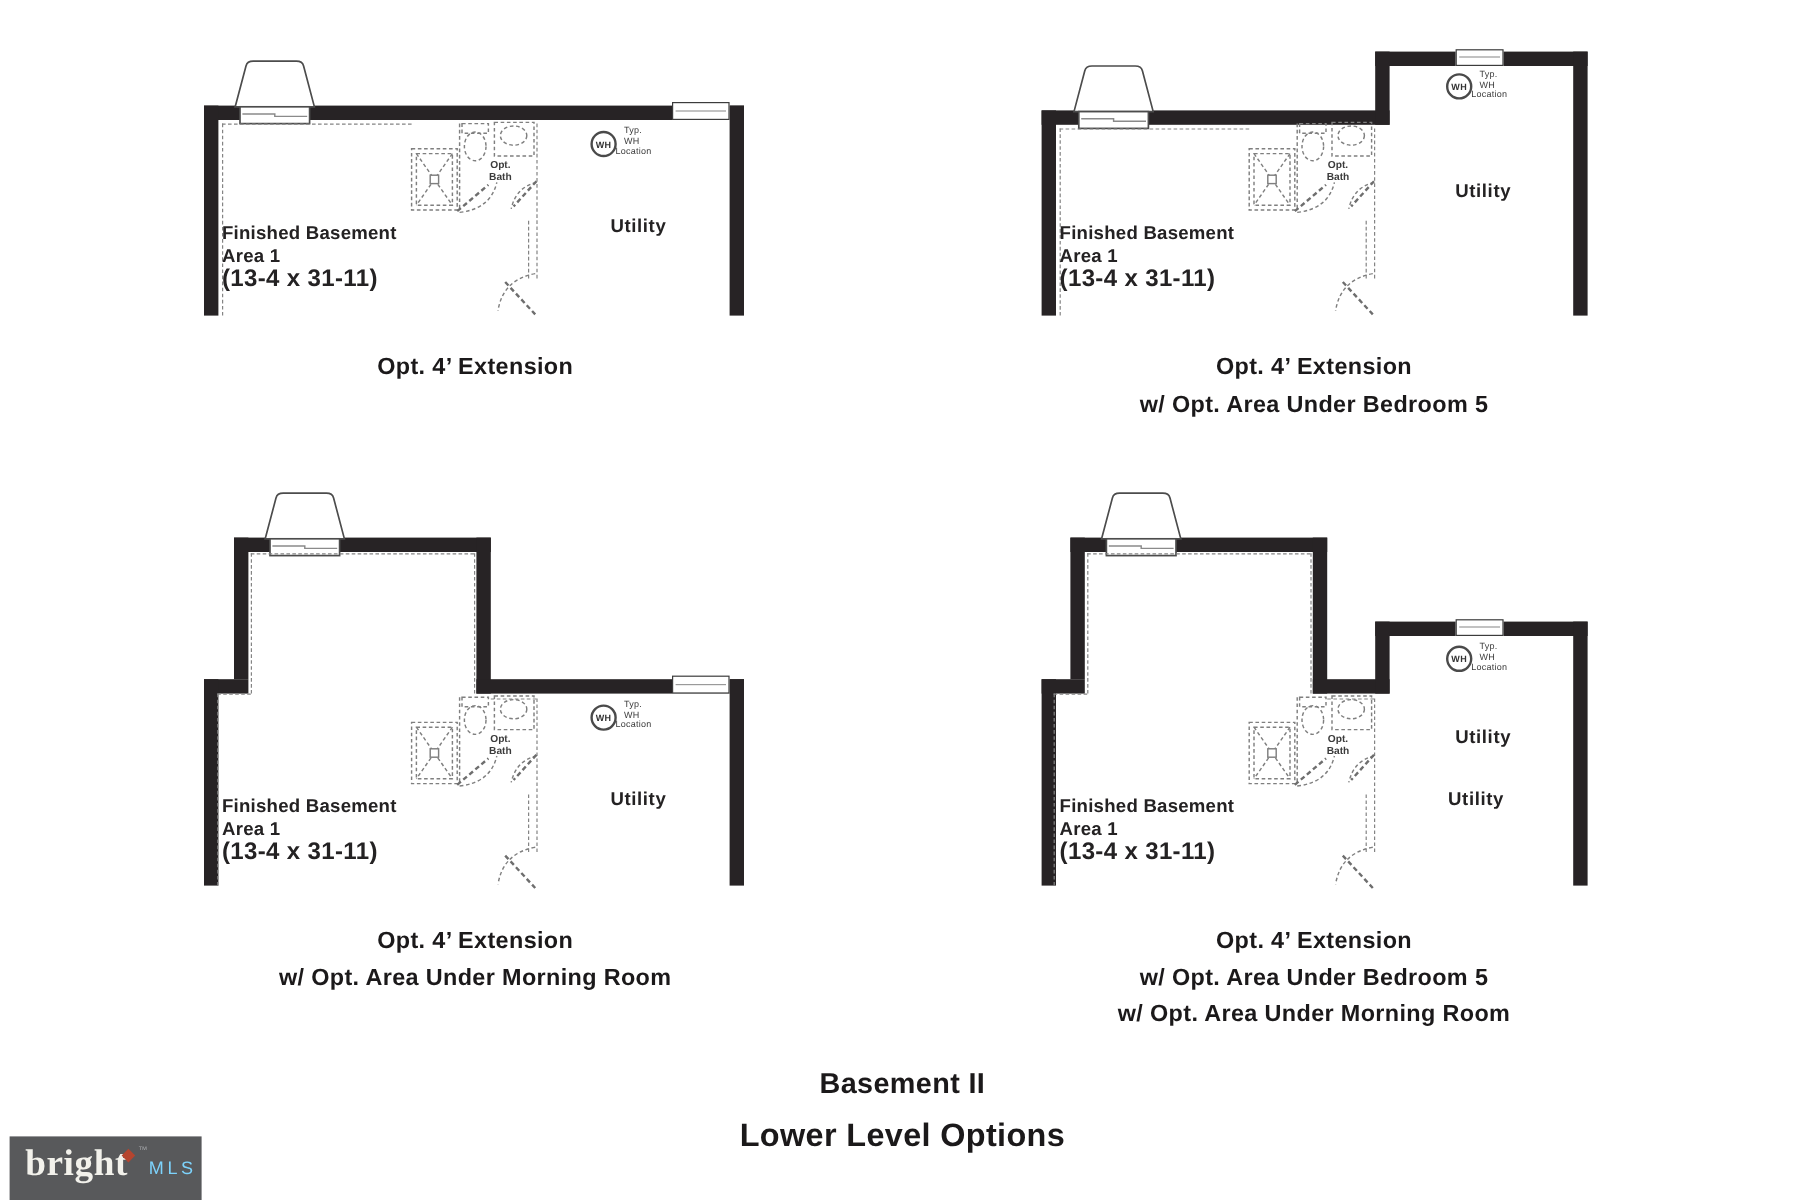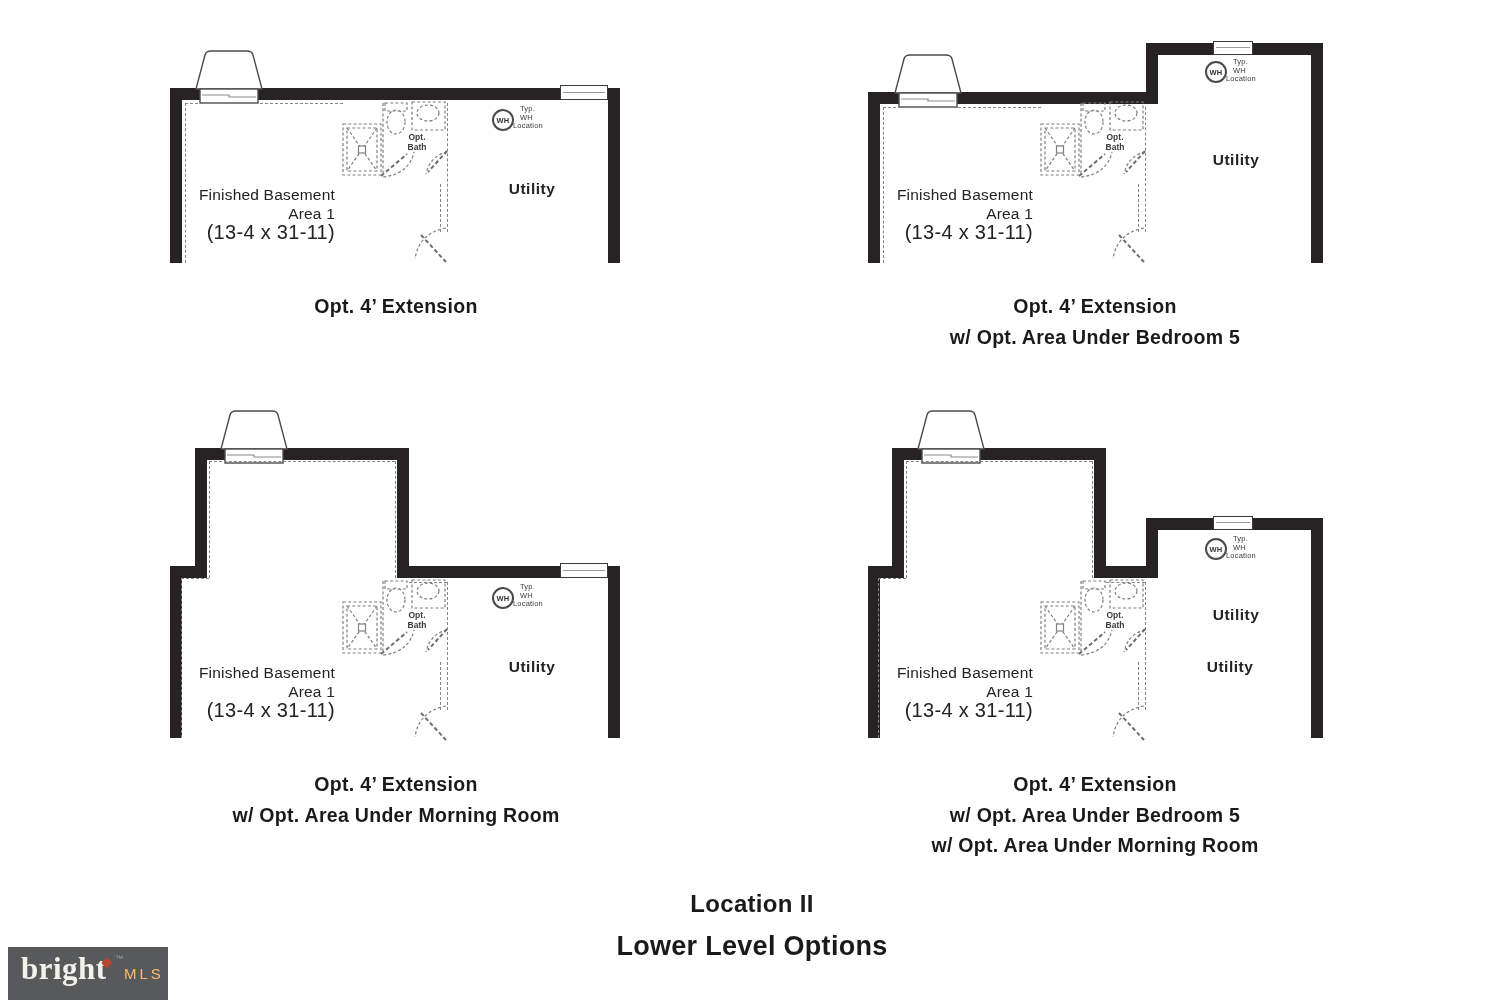--- a/index.html
+++ b/index.html
@@ -12,35 +12,35 @@
   .dv{position:absolute;width:0;border-left:1.5px dashed #848484;}
   .win{position:absolute;background:#fff;border:1.6px solid #3c3c3c;box-sizing:border-box;}
   .win i{position:absolute;left:2px;right:2px;top:45%;border-top:1.2px solid #9a9a9a;display:block;}
   .whc{position:absolute;width:22px;height:22px;border:2px solid #4a4a4a;border-radius:50%;background:#fff;
        display:flex;align-items:center;justify-content:center;font-size:7.5px;font-weight:bold;color:#333;
        letter-spacing:.3px;box-sizing:border-box;}
   .whn{position:absolute;font-size:7.5px;line-height:8.5px;font-weight:normal;color:#3b3b3b;letter-spacing:.2px;}
   .whn .outd{margin-left:-7px;}
   .rl{position:absolute;font-weight:bold;color:#242223;letter-spacing:.5px;transform:translate(-50%,-50%);
       white-space:nowrap;font-size:15.5px;}
-  .fb{position:absolute;text-align:right;font-weight:normal;color:#242223;width:150px;}
+  .fb{position:absolute;text-align:left;font-weight:bold;color:#242223;width:150px;}
   .fb .l1,.fb .l2{font-size:15.5px;line-height:18.5px;letter-spacing:.2px;}
   .fb .l3{font-size:20px;line-height:18.5px;letter-spacing:.3px;}
   .ob{position:absolute;text-align:center;font-size:8.5px;line-height:9.5px;font-weight:bold;color:#3b3b3b;width:44px;}
   .cap{position:absolute;transform:translateX(-50%);text-align:center;font-weight:bold;font-size:19.5px;
        line-height:30.5px;color:#1b191a;letter-spacing:.3px;white-space:nowrap;}
   .ttl{position:absolute;transform:translateX(-50%);text-align:center;font-weight:bold;color:#1b191a;white-space:nowrap;}
   .ttl .t1{font-size:24px;line-height:26px;margin-bottom:15px;letter-spacing:.3px;}
   .ttl .t2{font-size:27px;line-height:28px;letter-spacing:.3px;}
   .wm{position:absolute;left:8px;top:947px;width:160px;height:64px;background:#58595b;}
   .wm .b{position:absolute;left:13px;top:4px;font-family:"Liberation Serif",serif;font-weight:bold;
          font-size:31px;color:#f2f1eb;letter-spacing:.5px;}
   .wm .dia{position:absolute;left:95px;top:12px;width:8px;height:8px;transform:rotate(45deg);}
   .wm .tm{position:absolute;left:107px;top:7px;font-size:8px;color:#9fa1a4;}
-  .wm .mls{position:absolute;left:116px;top:18px;font-size:15px;color:#fdba74;letter-spacing:3px;}
+  .wm .mls{position:absolute;left:116px;top:18px;font-size:15px;color:#7dd3fc;letter-spacing:3px;}
 </style>
 </head>
 <body>
 
 <div class="stage">
 
   <div class="plan" style="left:170px;top:40px;width:450px;height:230px;">
     <div class="w" style="left:0;top:48px;width:450px;height:12px;"></div>
     <div class="w" style="left:0;top:48px;width:12px;height:175px;"></div>
     <div class="w" style="left:438px;top:48px;width:12px;height:175px;"></div>
@@ -303,21 +303,21 @@
       <div class="l3">(13-4 x 31-11)</div>
     </div>
   </div>
   <div class="cap" style="left:1095px;top:769px;">
     <div>Opt. 4’ Extension</div>
     <div>w/ Opt. Area Under Bedroom 5</div>
     <div>w/ Opt. Area Under Morning Room</div>
   </div>
 
   <div class="ttl" style="left:752px;top:891px;">
-    <div class="t1">Location II</div>
+    <div class="t1">Basement II</div>
     <div class="t2">Lower Level Options</div>
   </div>
 
   <div class="wm">
     <span class="b">bright</span>
     <span class="dia" style="background:#b5452f;"></span>
     <span class="tm">™</span>
     <span class="mls">MLS</span>
   </div>
 

